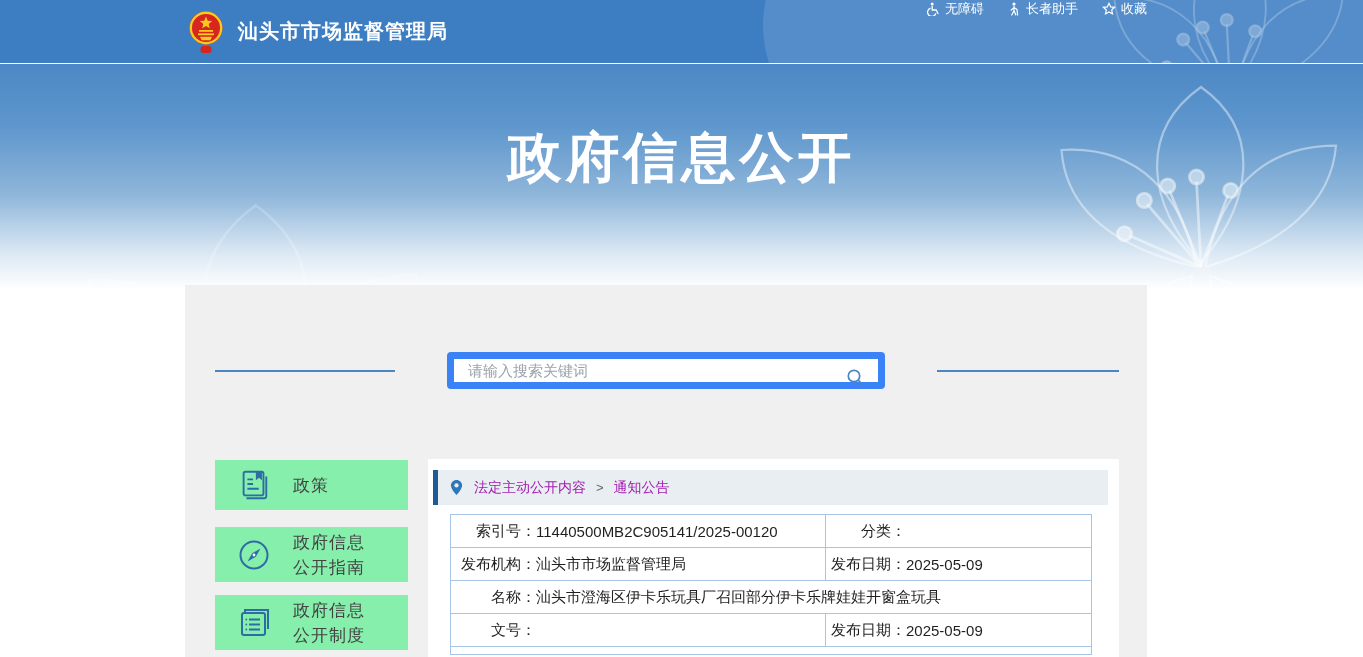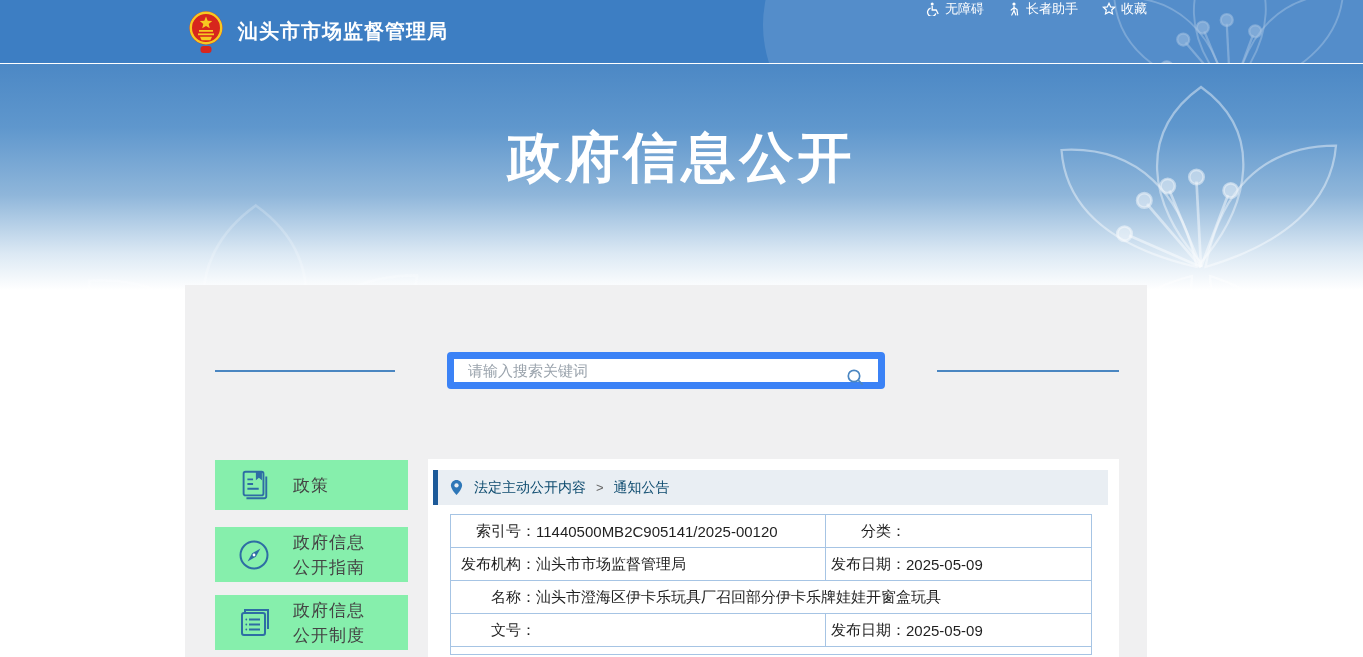--- a/index.html
+++ b/index.html
@@ -61,21 +61,21 @@
   .main-panel { position:absolute; left:243px; top:174px; width:691px; height:198px;
     background:#fff; }
 
   
   .breadcrumb { position:absolute; left:5px; top:11px; width:675px; height:35px;
     background:#e9eef3; display:flex; align-items:center; }
   .breadcrumb .crumb-bar { position:absolute; left:0; top:0; width:5px; height:35px; background:#1d5a99; }
   .breadcrumb .pin { margin-left:17px; display:flex; }
   .breadcrumb .crumb-text { margin-left:11px; font-size:14px; color:#333; }
   .breadcrumb .crumb-sep { margin:0 10px; color:#666; font-size:13px; }
-  .breadcrumb a.crumb-link { color:#0c4a6e; text-decoration:none; cursor:pointer; }
+  .breadcrumb a.crumb-link { color:#a21caf; text-decoration:none; cursor:pointer; }
 
   
   .info-table { position:absolute; left:22px; top:55px; width:642px;
     border:1px solid #a6c4e4; background:#fff; font-size:15px; color:#1f1f1f; }
   .t-row { display:flex; height:33px; border-bottom:1px solid #a6c4e4; }
   .t-row:last-child { border-bottom:none; }
   .t-row .cell { display:flex; align-items:center; }
   .cell.c-left  { width:374px; }
   .cell.c-right { width:266px; border-left:1px solid #a6c4e4; }
   .cell.c-full  { width:640px; }

